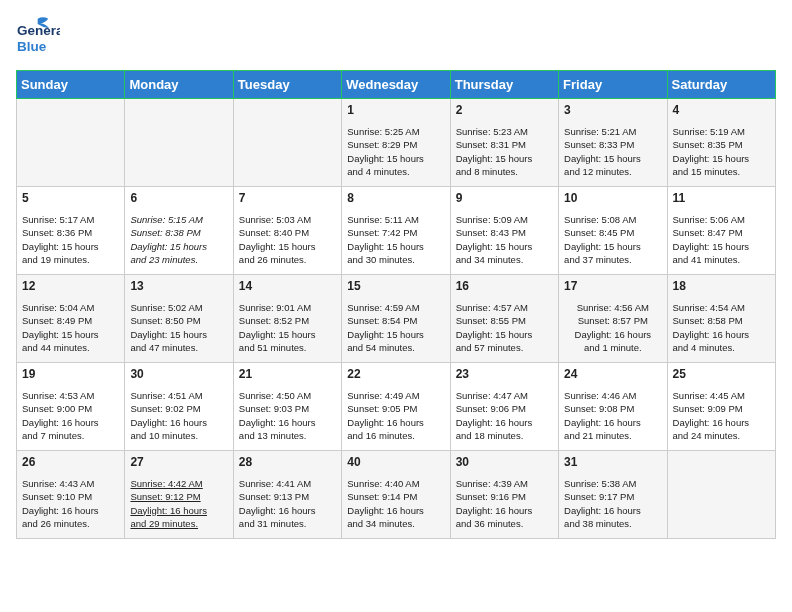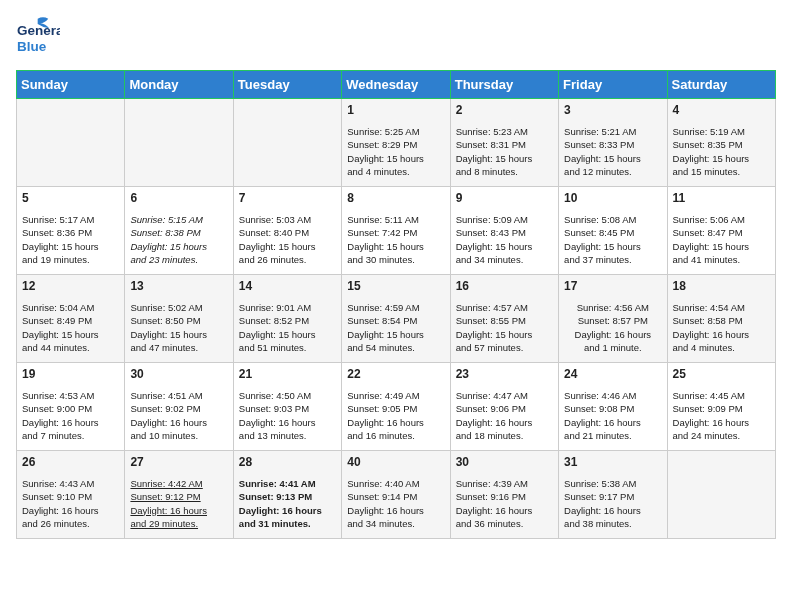--- a/index.html
+++ b/index.html
@@ -308,21 +308,21 @@
         </td>
         <td>
           <span class="day-num">27</span>
           <div class="day-info" style="white-space: pre-line; text-decoration: underline;">Sunrise: 4:42 AM
 Sunset: 9:12 PM
 Daylight: 16 hours
 and 29 minutes.</div>
         </td>
         <td>
           <span class="day-num">28</span>
-          <div class="day-info" style="white-space: pre-line; font-weight: bold;">Sunrise: 4:41 AM
+          <div class="day-info" style="white-space: pre-line;">Sunrise: 4:41 AM
 Sunset: 9:13 PM
 Daylight: 16 hours
 and 31 minutes.</div>
         </td>
         <td>
           <span class="day-num">40</span>
           <div class="day-info" style="white-space: pre-line;">Sunrise: 4:40 AM
 Sunset: 9:14 PM
 Daylight: 16 hours
 and 34 minutes.</div>

